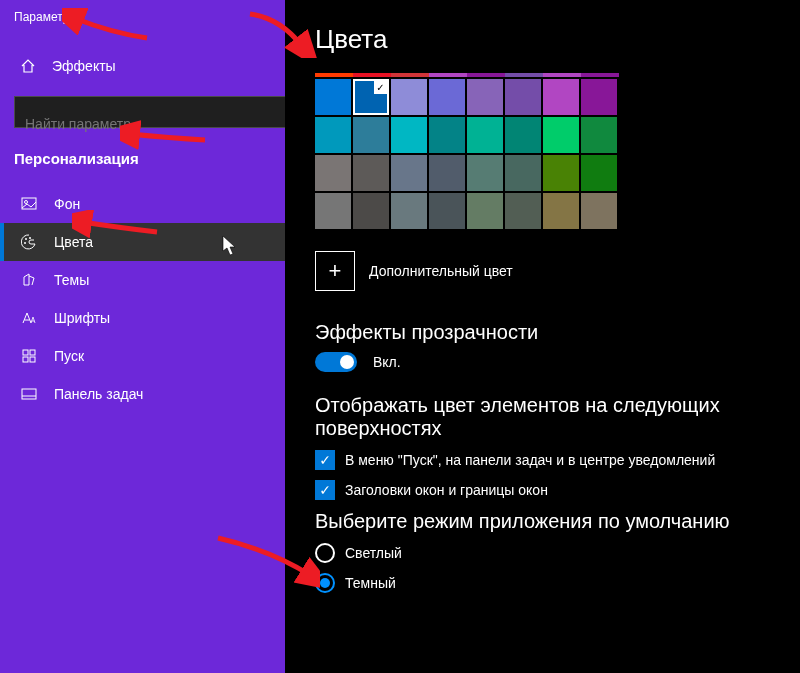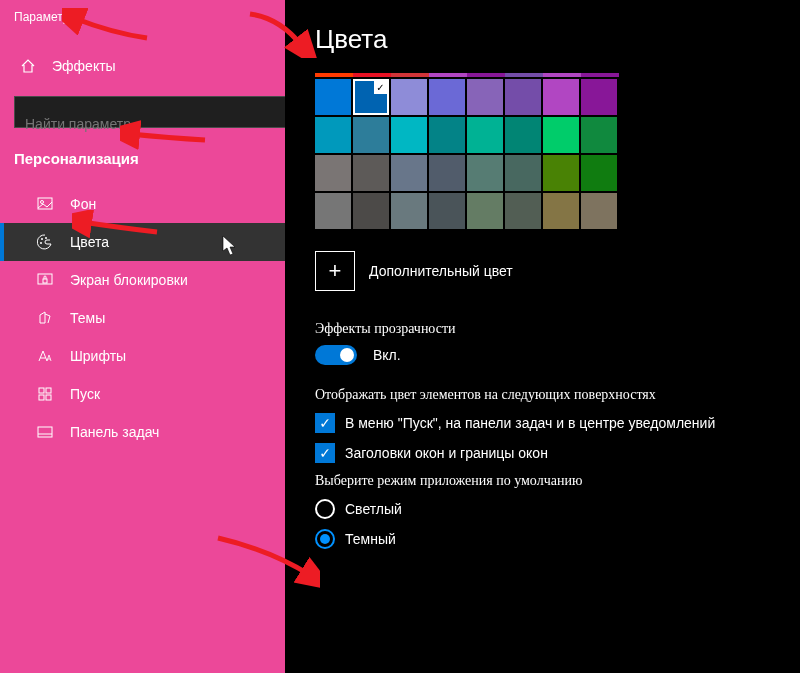--- a/index.html
+++ b/index.html
@@ -6,21 +6,21 @@
   body {
     width: 800px; height: 673px;
     font-family: "Segoe UI", Tahoma, sans-serif;
     background: #000; color: #fff;
     position: relative; overflow: hidden;
     font-size: 14px;
   }
   .sidebar {
     position: absolute; left: 0; top: 0;
     width: 342px; height: 673px;
-    background: #ec4899;
+    background: #6d28d9;
     display: flex; flex-direction: column;
   }
   .win-title {
     padding: 10px 14px 8px 14px;
     font-size: 12px; color: #fff;
   }
   .home-row {
     display: flex; align-items: center;
     padding: 8px 20px; margin-top: 18px;
     gap: 14px; cursor: pointer;
@@ -38,21 +38,21 @@
     color: #aaa; font-size: 14px; width: 200px; margin-top: 24px;
   }
   .search-box .mag { color:#aaa; font-size:13px; }
   .category {
     padding: 12px 14px 8px 14px;
     font-weight: 600; font-size: 15px;
   }
   .nav { margin-top: 10px; }
   .nav-item {
     display: flex; align-items: flex-end;
-    padding: 11px 36px; gap: 16px;
+    padding: 11px 20px; gap: 16px;
     cursor: pointer; font-size: 14px;
     position: relative;
   }
   .nav-item.selected {
     background: #333333;
   }
   .nav-item.selected::before {
     content: ""; position: absolute; left:0; top:0; bottom:0;
     width: 4px; background: #0078d7;
   }
@@ -85,21 +85,21 @@
     display:flex; align-items:center; gap:14px;
     margin: 22px 0 30px 0;
   }
   .plus-box {
     width:40px; height:40px; border:1px solid #fff;
     display:flex; align-items:center; justify-content:center;
     font-size:22px; font-weight:300; cursor:pointer;
   }
 
   .section-title { font-size:18px; font-weight:400; margin-bottom:10px; }
-  .sub-label { font-size:14px; margin: 8px 0; font-family: Liberation Serif, serif; }
+  .sub-label { font-size:20px; margin: 8px 0; }
 
   
   .toggle-row { display:flex; align-items:center; gap:16px; margin-bottom:22px; }
   .toggle {
     width:42px; height:20px; border-radius:10px;
     background:#0078d7; position:relative; cursor:pointer;
   }
   .toggle::after {
     content:""; position:absolute; right:3px; top:3px;
     width:14px; height:14px; border-radius:50%; background:#fff;
@@ -171,30 +171,20 @@
       <div class="nav-item selected">
         <span class="nav-icon">
           <svg width="16" height="16" viewBox="0 0 16 16">
             <path d="M8 1 A7 7 0 1 0 14 10 L10 10 A2 2 0 0 1 10 6 L13 6" fill="none" stroke="#fff"></path>
             <circle cx="5" cy="5" r="1" fill="#fff"></circle>
             <circle cx="9" cy="4" r="1" fill="#fff"></circle>
             <circle cx="4" cy="9" r="1" fill="#fff"></circle>
           </svg>
         </span>
         <span>Цвета</span>
-      </div>
-      <div class="nav-item">
-        <span class="nav-icon">
-          <svg width="16" height="16" viewBox="0 0 16 16">
-            <rect x="1" y="2" width="14" height="10" fill="none" stroke="#fff"></rect>
-            <rect x="6" y="7" width="4" height="4" fill="none" stroke="#fff"></rect>
-            <path d="M7 7 V5 A1 1 0 0 1 9 5 V7" fill="none" stroke="#fff"></path>
-          </svg>
-        </span>
-        <span>Экран блокировки</span>
       </div>
       <div class="nav-item">
         <span class="nav-icon">
           <svg width="16" height="16" viewBox="0 0 16 16">
             <path d="M3 13 L3 5 L8 2 L8 13 Z" fill="none" stroke="#fff"></path>
             <path d="M8 4 L13 6 L11 13" fill="none" stroke="#fff"></path>
           </svg>
         </span>
         <span>Темы</span>
       </div>

